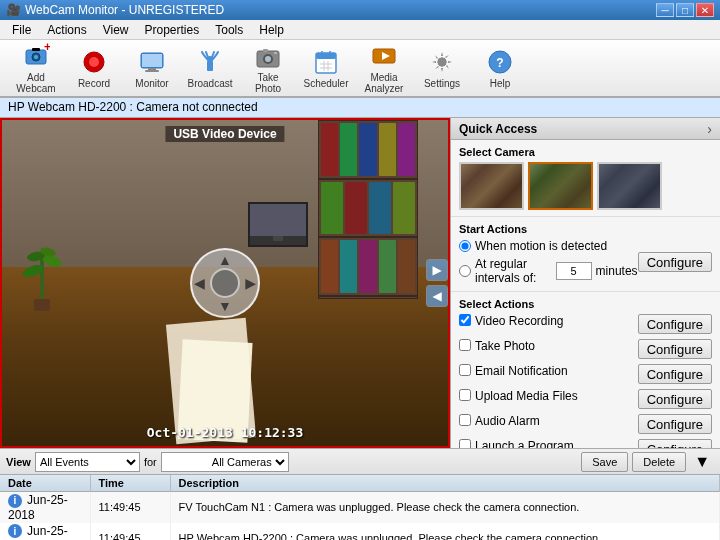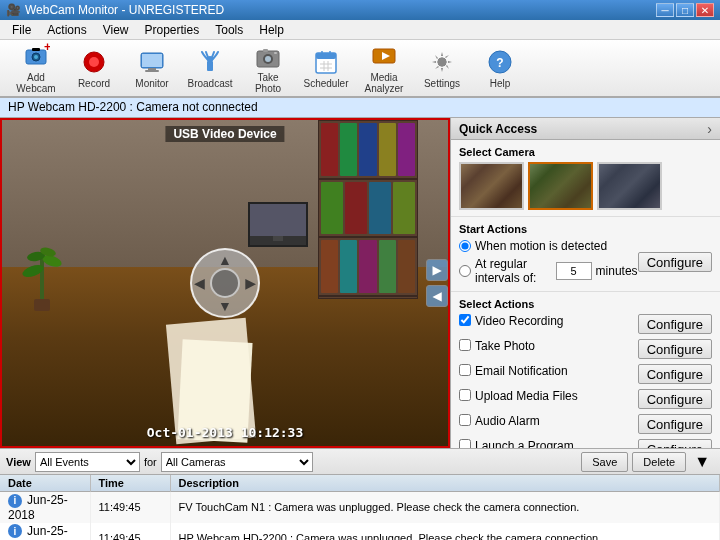--- a/index.html
+++ b/index.html
@@ -699,21 +699,21 @@
 <div class="event-area">
   <div class="event-toolbar">
     <span class="event-label">View</span>
     <select class="event-select">
       <option>All Events</option>
       <option>Motion Events</option>
       <option>Schedule Events</option>
       <option>System Events</option>
     </select>
     <span class="for-label">for</span>
-    <select class="event-select" style="width:152px;">
+    <select class="event-select" style="width:128px;text-align:right;">
       <option>All Cameras</option>
       <option>HP Webcam HD-2200</option>
       <option>FV TouchCam N1</option>
     </select>
     <button class="event-action-btn save-btn">Save</button>
     <button class="event-action-btn">Delete</button>
     <span style="font-size:16px; cursor:pointer; padding:0 4px;">▼</span>
   </div>
 
   <table class="event-table">

